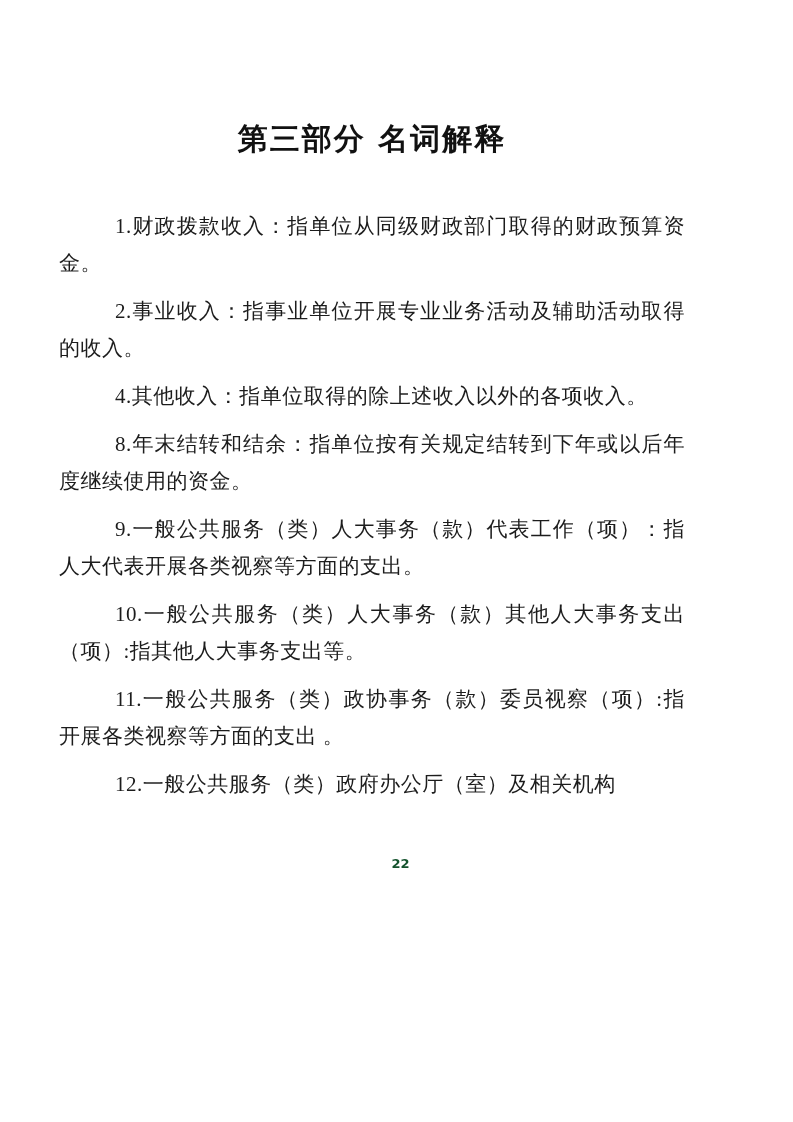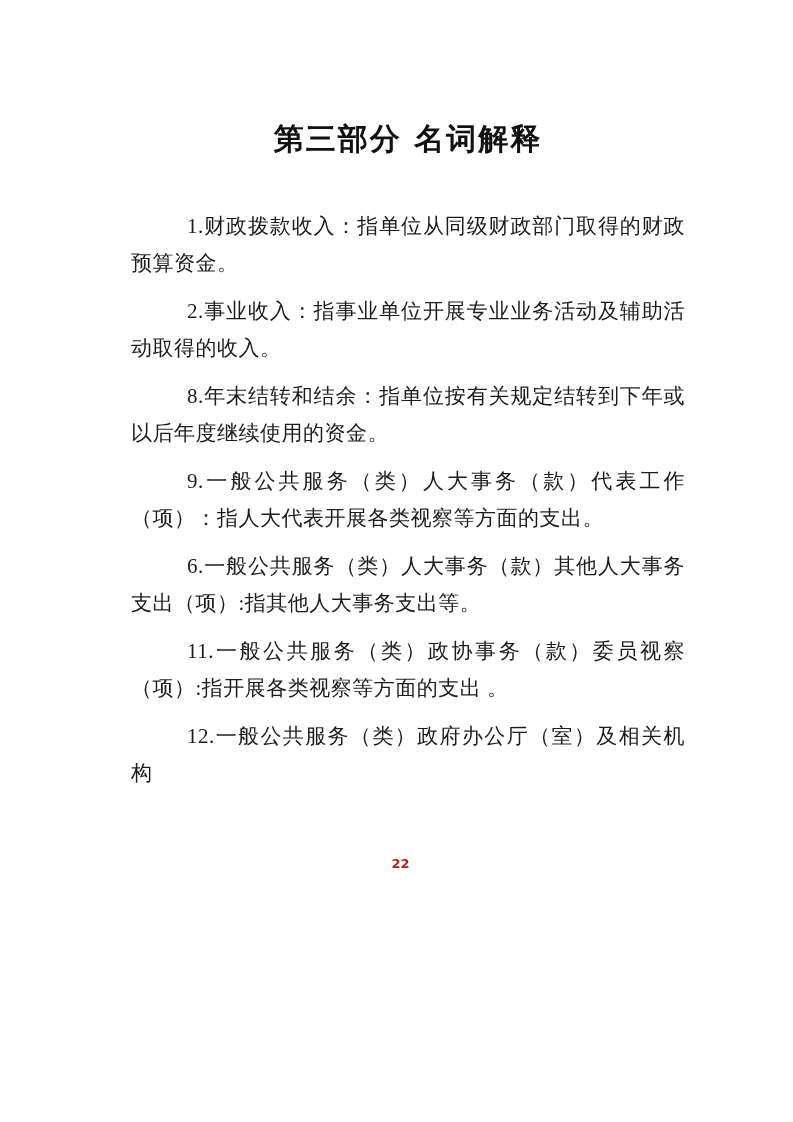--- a/index.html
+++ b/index.html
@@ -13,21 +13,21 @@
     height: 1122px;
     position: relative;
     overflow: hidden;
     font-family: "Liberation Serif", "DejaVu Serif", serif;
     color: #1c1c1c;
   }
   .page {
     width: 793px;
     height: 941px;
     background: #ffffff;
-    padding: 118px 97px 0 120px;
+    padding: 118px 97px 0 48px;
     position: relative;
   }
   .doc-title {
     text-align: center;
     font-family: "DejaVu Sans", "Liberation Sans", sans-serif;
     font-weight: bold;
     font-size: 30px;
     line-height: 42px;
     letter-spacing: 2px;
     color: #111111;
@@ -45,33 +45,34 @@
   }
   .page-number {
     position: absolute;
     bottom: 70px;
     left: 8px;
     right: 0;
     text-align: center;
     font-family: "DejaVu Sans", "Liberation Sans", sans-serif;
     font-size: 13px;
     font-weight: bold;
-    color: #b91c1c;
+    color: #14532d;
   }
 </style>
 </head>
 <body>
 
 <div class="page">
   <h1 class="doc-title">第三部分 名词解释</h1>
 
   <div class="definitions">
     <p>1.财政拨款收入：指单位从同级财政部门取得的财政预算资金。</p>
     <p>2.事业收入：指事业单位开展专业业务活动及辅助活动取得的收入。</p>
+    <p>4.其他收入：指单位取得的除上述收入以外的各项收入。</p>
     <p>8.年末结转和结余：指单位按有关规定结转到下年或以后年度继续使用的资金。</p>
     <p>9.一般公共服务（类）人大事务（款）代表工作（项）：指人大代表开展各类视察等方面的支出。</p>
-    <p>6.一般公共服务（类）人大事务（款）其他人大事务支出（项）:指其他人大事务支出等。</p>
+    <p>10.一般公共服务（类）人大事务（款）其他人大事务支出（项）:指其他人大事务支出等。</p>
     <p>11.一般公共服务（类）政协事务（款）委员视察（项）:指开展各类视察等方面的支出 。</p>
     <p>12.一般公共服务（类）政府办公厅（室）及相关机构</p>
   </div>
 
   <div class="page-number">22</div>
 </div>
 
 </body></html>

